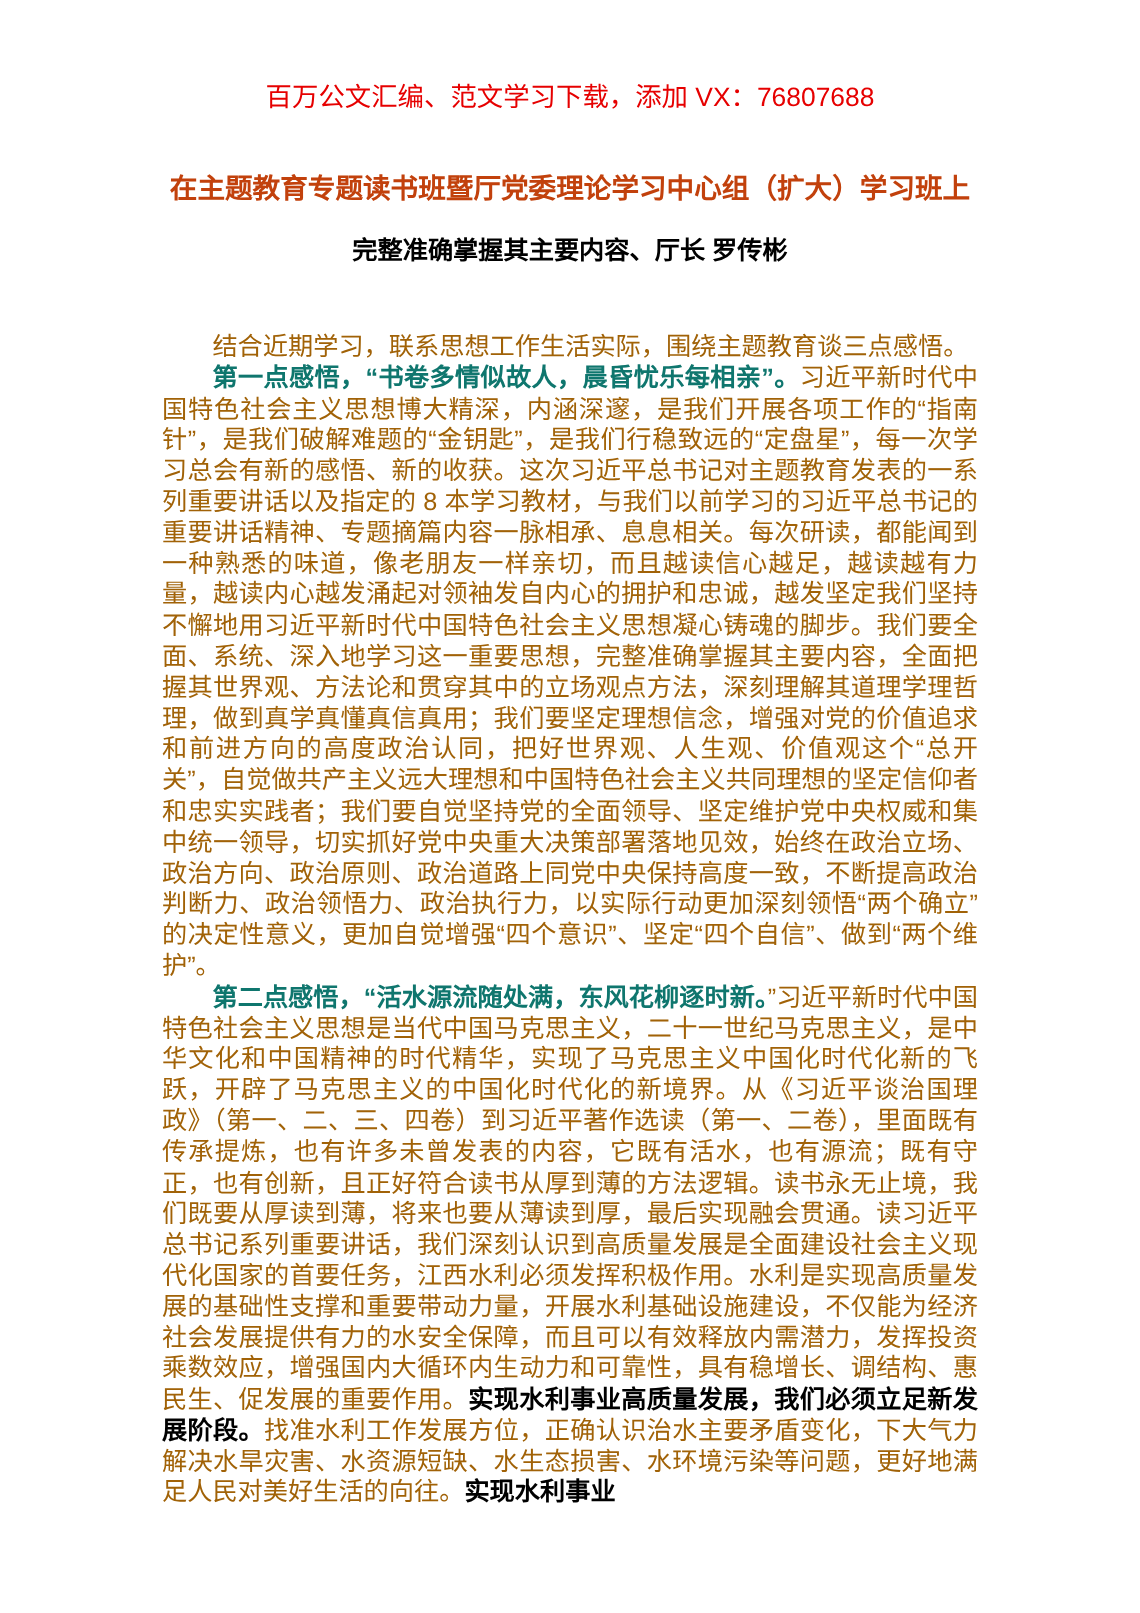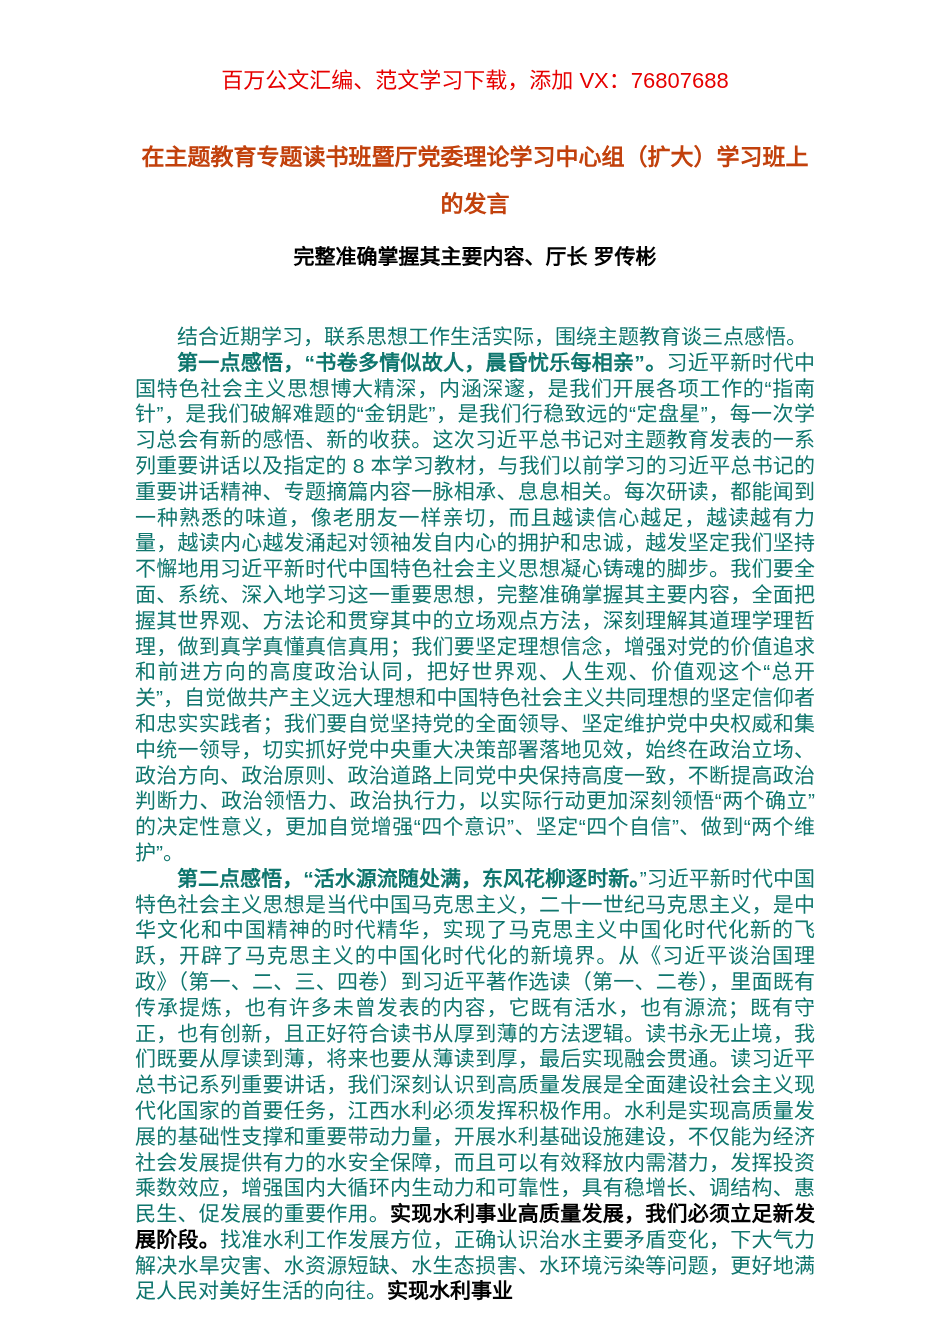--- a/index.html
+++ b/index.html
@@ -46,33 +46,32 @@
     font-size: 21px;
     line-height: 25.8px;
     text-align: justify;
     color: #000000;
   }
   .doc-body p {
     margin: 0;
     padding: 0;
     text-indent: 2em;
   }
-  .run.normal { color: #0f766e; font-weight: 400; }
+  .run.normal { color: #a16207; font-weight: 400; }
   .run.bold { color: #000000; font-weight: 700; }
   .run.red-bold { color: #0f766e; font-weight: 700; }
 </style>
 </head>
 <body>
 
 <div class="page">
   <div class="notice">百万公文汇编、范文学习下载，添加 VX：76807688</div>
 
   <h1 class="doc-title">
     <span class="title-line">在主题教育专题读书班暨厅党委理论学习中心组（扩大）学习班上</span>
-    <span class="title-line">的发言</span>
   </h1>
 
   <div class="author">完整准确掌握其主要内容、厅长 罗传彬</div>
 
   <div class="doc-body">
       <p><span class="run normal">结合近期学习，联系思想工作生活实际，围绕主题教育谈三点感悟。</span></p>
       <p><span class="run red-bold">第一点感悟，“书卷多情似故人，晨昏忧乐每相亲”。</span><span class="run normal">习近平新时代中国特色社会主义思想博大精深，内涵深邃，是我们开展各项工作的“指南针”，是我们破解难题的“金钥匙”，是我们行稳致远的“定盘星”，每一次学习总会有新的感悟、新的收获。这次习近平总书记对主题教育发表的一系列重要讲话以及指定的 8 本学习教材，与我们以前学习的习近平总书记的重要讲话精神、专题摘篇内容一脉相承、息息相关。每次研读，都能闻到一种熟悉的味道，像老朋友一样亲切，而且越读信心越足，越读越有力量，越读内心越发涌起对领袖发自内心的拥护和忠诚，越发坚定我们坚持不懈地用习近平新时代中国特色社会主义思想凝心铸魂的脚步。我们要全面、系统、深入地学习这一重要思想，完整准确掌握其主要内容，全面把握其世界观、方法论和贯穿其中的立场观点方法，深刻理解其道理学理哲理，做到真学真懂真信真用；我们要坚定理想信念，增强对党的价值追求和前进方向的高度政治认同，把好世界观、人生观、价值观这个“总开关”，自觉做共产主义远大理想和中国特色社会主义共同理想的坚定信仰者和忠实实践者；我们要自觉坚持党的全面领导、坚定维护党中央权威和集中统一领导，切实抓好党中央重大决策部署落地见效，始终在政治立场、政治方向、政治原则、政治道路上同党中央保持高度一致，不断提高政治判断力、政治领悟力、政治执行力，以实际行动更加深刻领悟“两个确立”的决定性意义，更加自觉增强“四个意识”、坚定“四个自信”、做到“两个维护”。</span></p>
       <p><span class="run red-bold">第二点感悟，“活水源流随处满，东风花柳逐时新。</span><span class="run normal">”习近平新时代中国特色社会主义思想是当代中国马克思主义，二十一世纪马克思主义，是中华文化和中国精神的时代精华，实现了马克思主义中国化时代化新的飞跃，开辟了马克思主义的中国化时代化的新境界。从《习近平谈治国理政》（第一、二、三、四卷）到习近平著作选读（第一、二卷），里面既有传承提炼，也有许多未曾发表的内容，它既有活水，也有源流；既有守正，也有创新，且正好符合读书从厚到薄的方法逻辑。读书永无止境，我们既要从厚读到薄，将来也要从薄读到厚，最后实现融会贯通。读习近平总书记系列重要讲话，我们深刻认识到高质量发展是全面建设社会主义现代化国家的首要任务，江西水利必须发挥积极作用。水利是实现高质量发展的基础性支撑和重要带动力量，开展水利基础设施建设，不仅能为经济社会发展提供有力的水安全保障，而且可以有效释放内需潜力，发挥投资乘数效应，增强国内大循环内生动力和可靠性，具有稳增长、调结构、惠民生、促发展的重要作用。</span><span class="run bold">实现水利事业高质量发展，我们必须立足新发展阶段。</span><span class="run normal">找准水利工作发展方位，正确认识治水主要矛盾变化，下大气力解决水旱灾害、水资源短缺、水生态损害、水环境污染等问题，更好地满足人民对美好生活的向往。</span><span class="run bold">实现水利事业</span></p>
     </div>
 </div>

